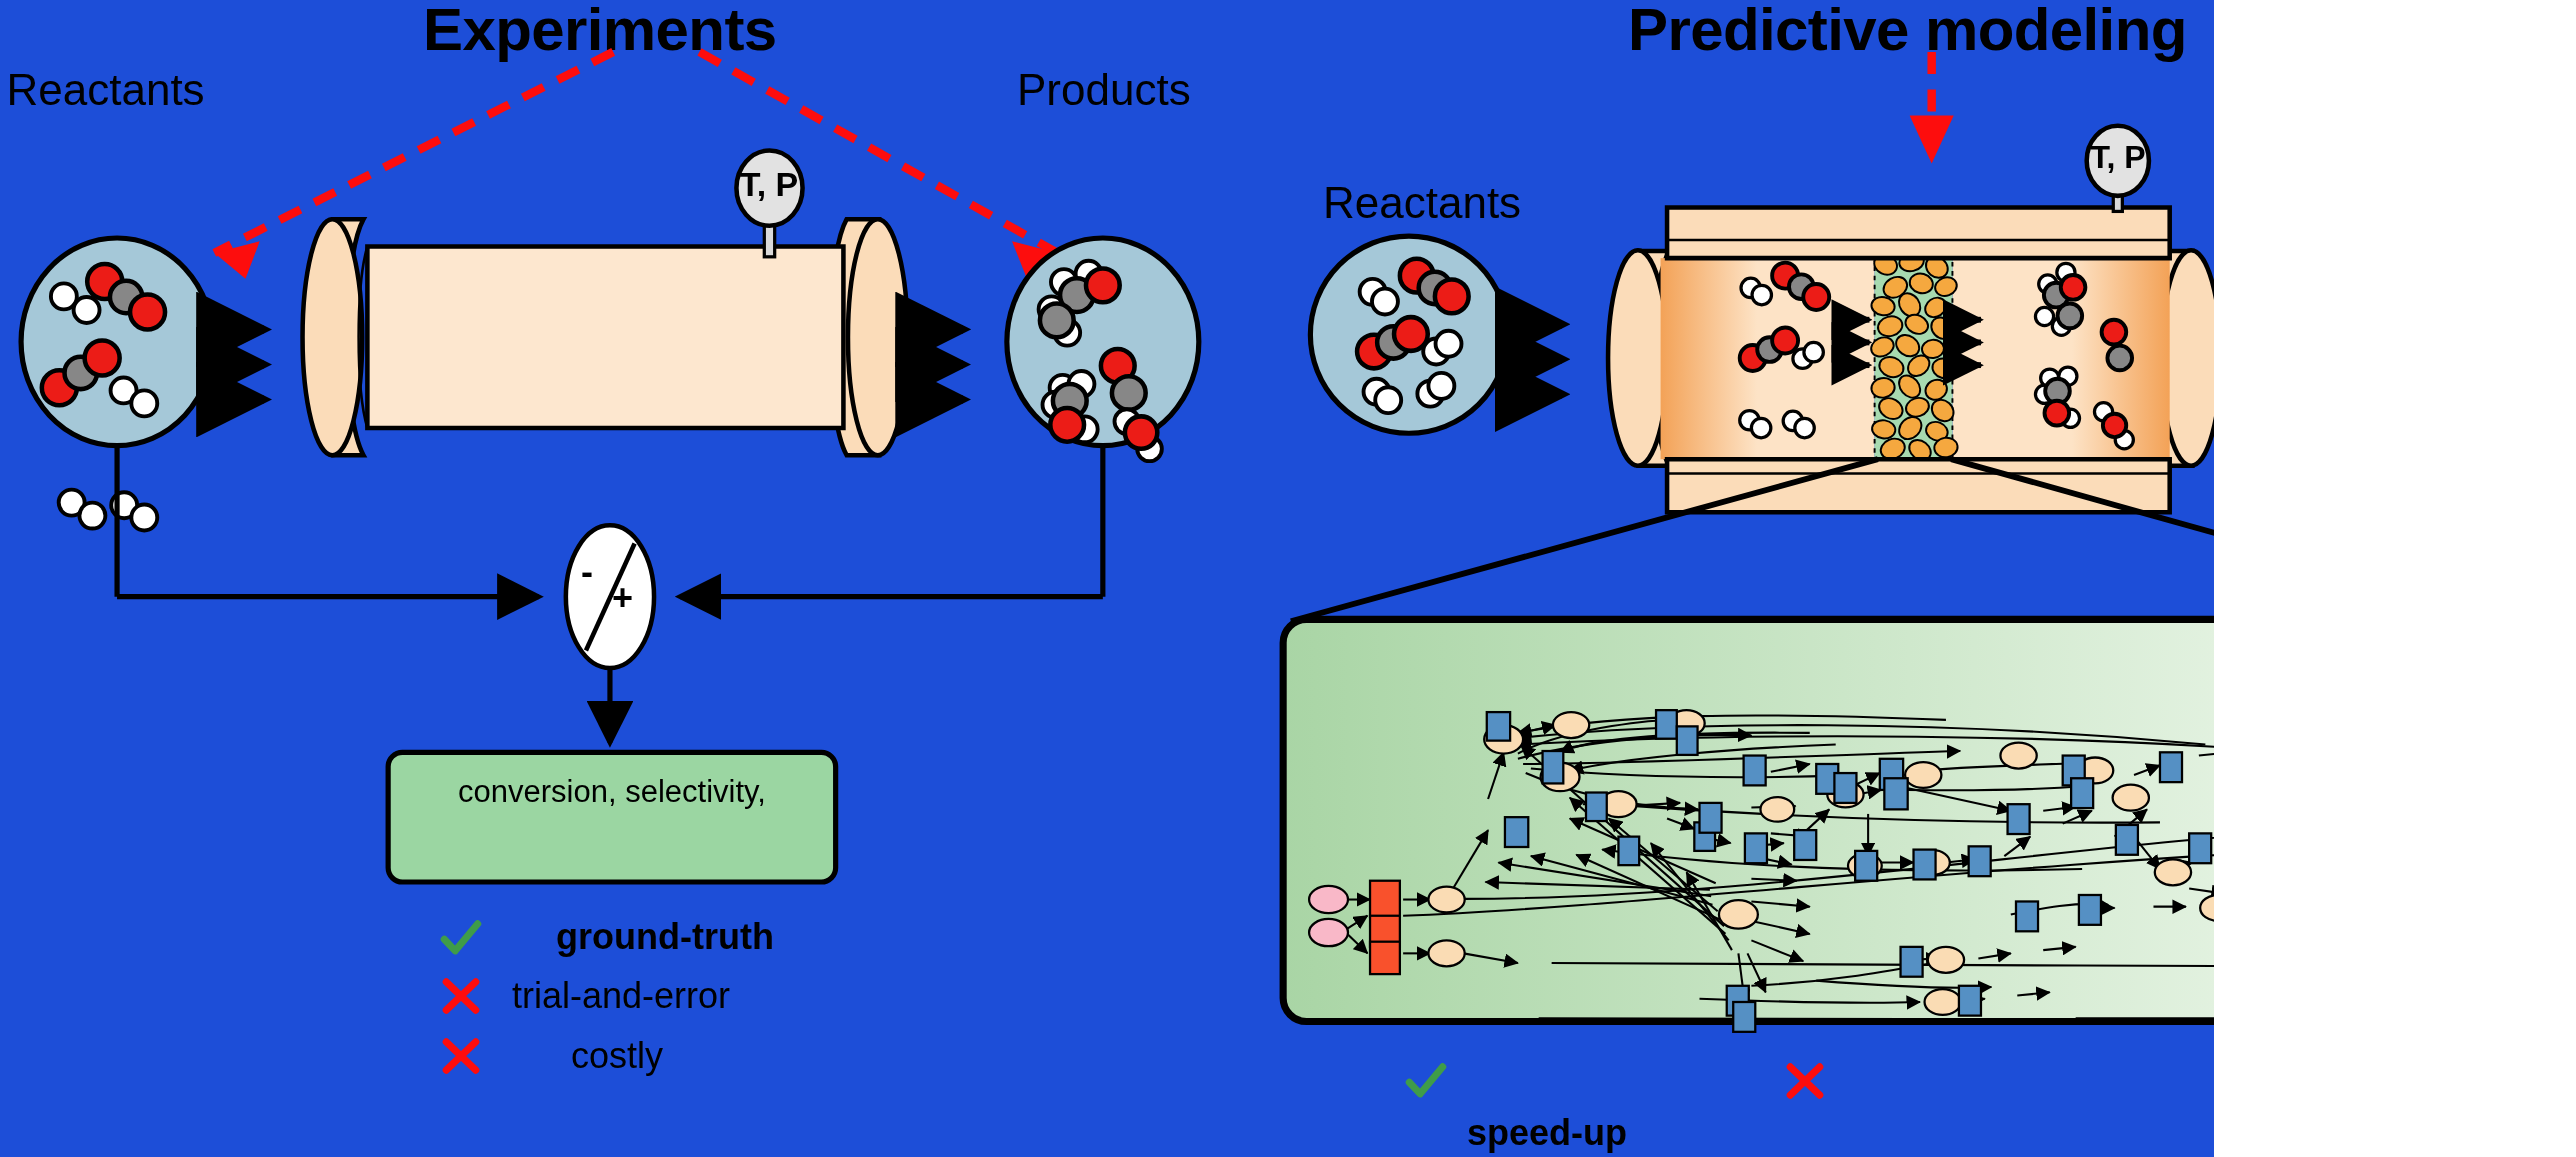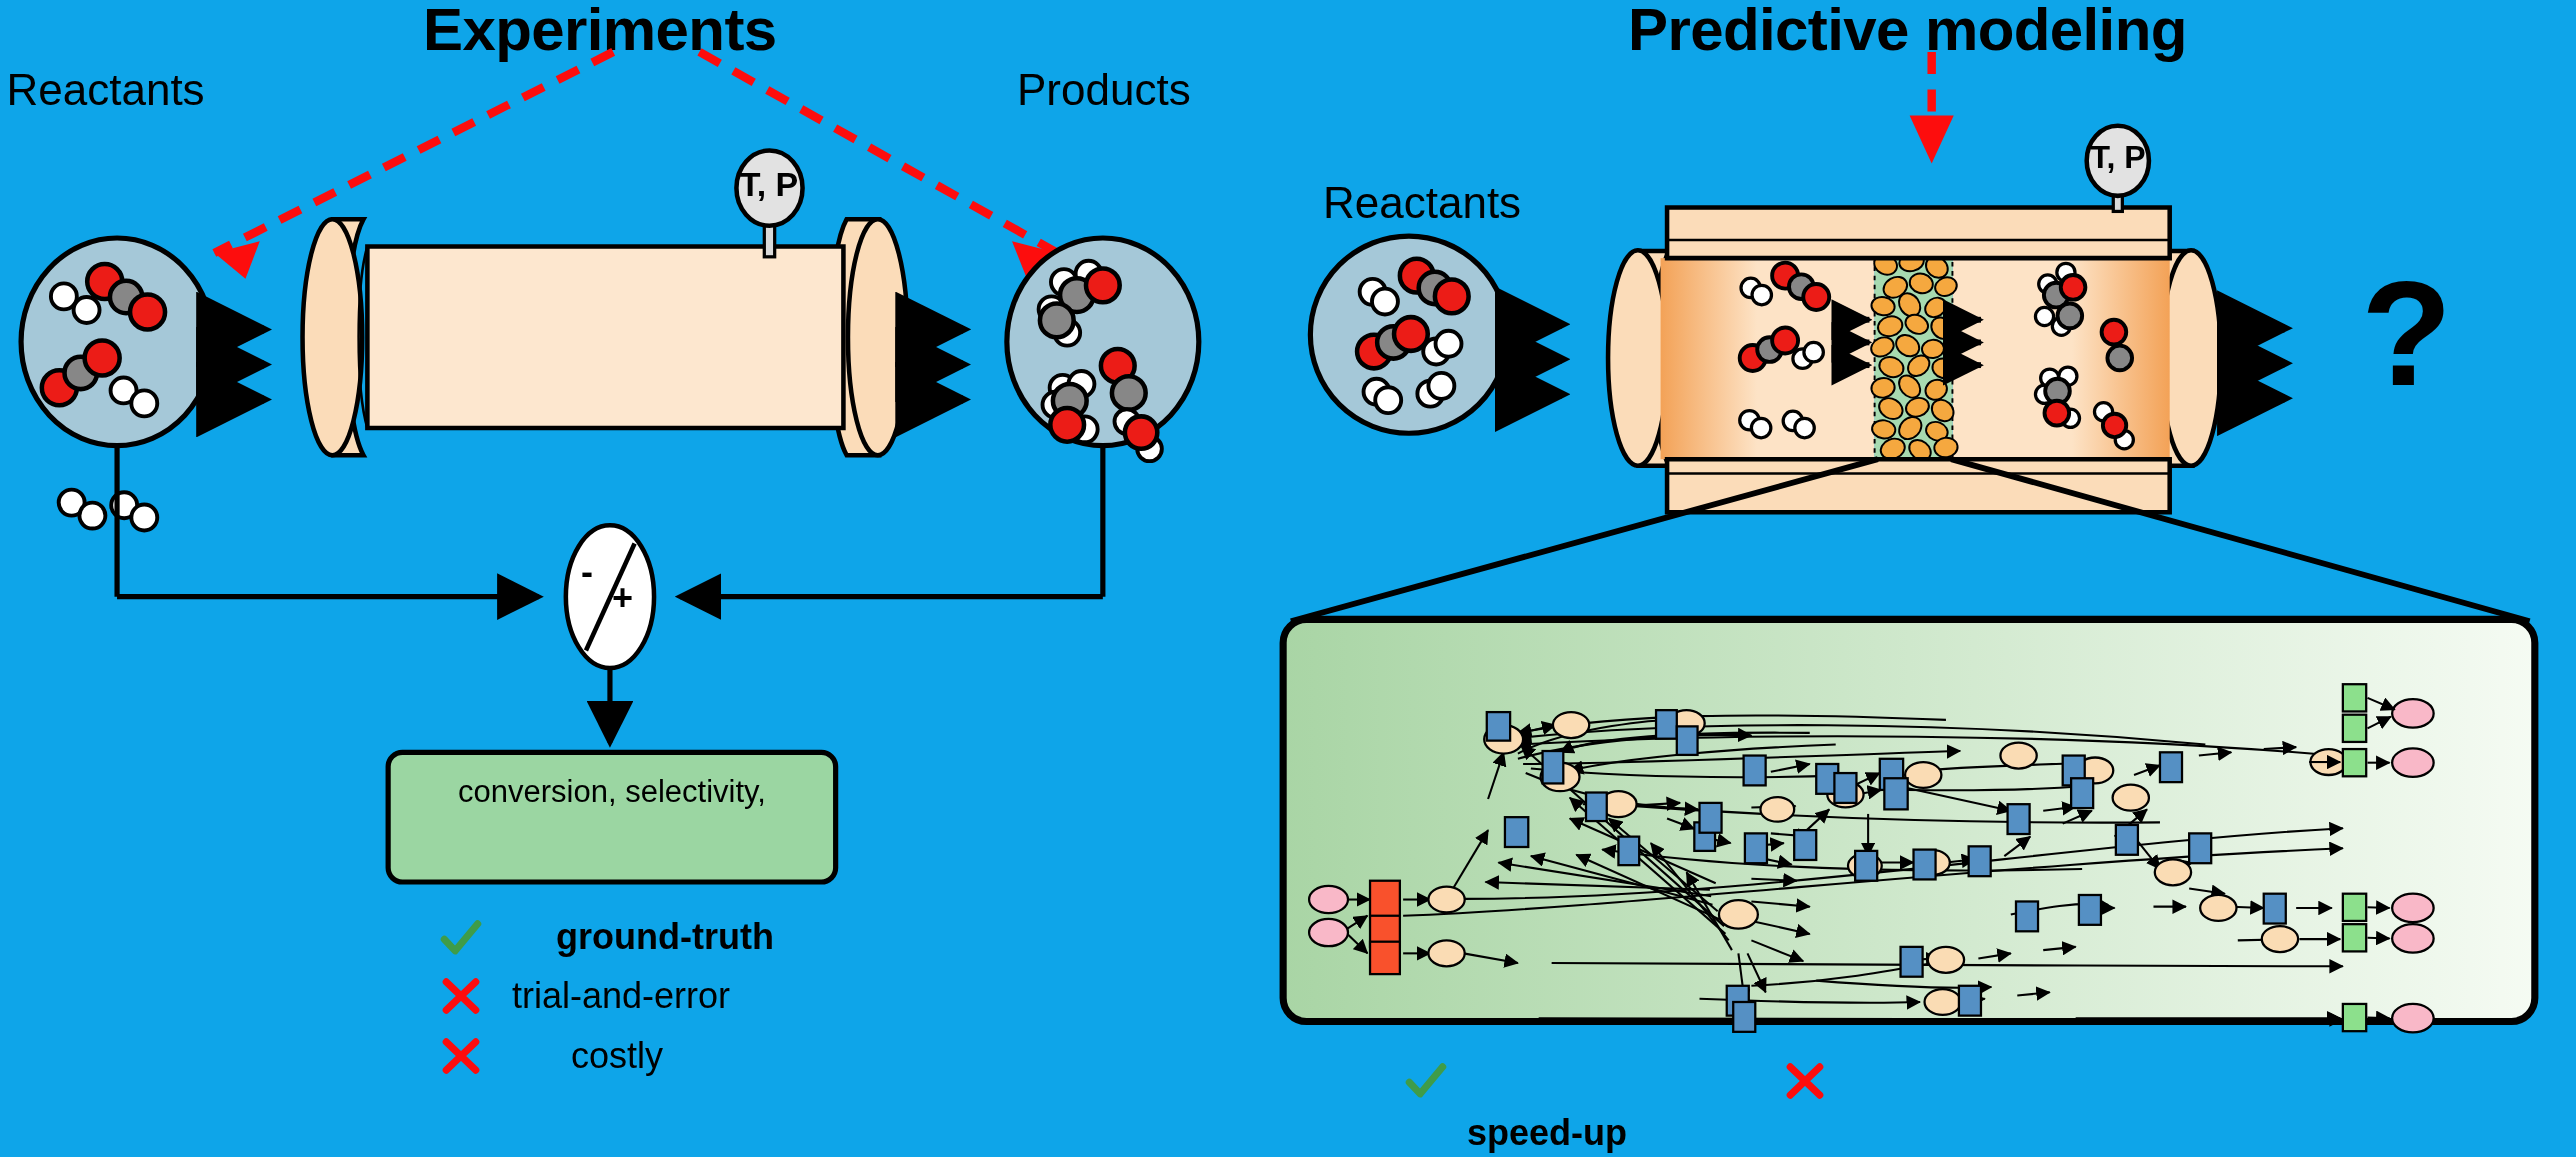--- a/index.html
+++ b/index.html
@@ -1,17 +1,17 @@
 <!DOCTYPE html>
 <html style="font-size:10.4px"><head>
 <meta charset="utf-8">
 <style>
   html,body{margin:0;padding:0;background:#fff;}
   #stage{
-    position:relative;width:2576px;height:1157px;background:#0ea5e9;overflow:hidden;
+    position:relative;width:2214px;height:1157px;background:#1d4ed8;overflow:hidden;
     font-family:"Liberation Sans",sans-serif;
   }
   .abs{position:absolute;}
   .title{
     font-weight:bold;font-size:60px;color:#000;letter-spacing:-0.6px;
     white-space:nowrap;font-family:"Liberation Sans",sans-serif;
   }
   .lbl{
     font-size:44px;color:#000;white-space:nowrap;
     font-family:Liberation Sans, sans-serif;

